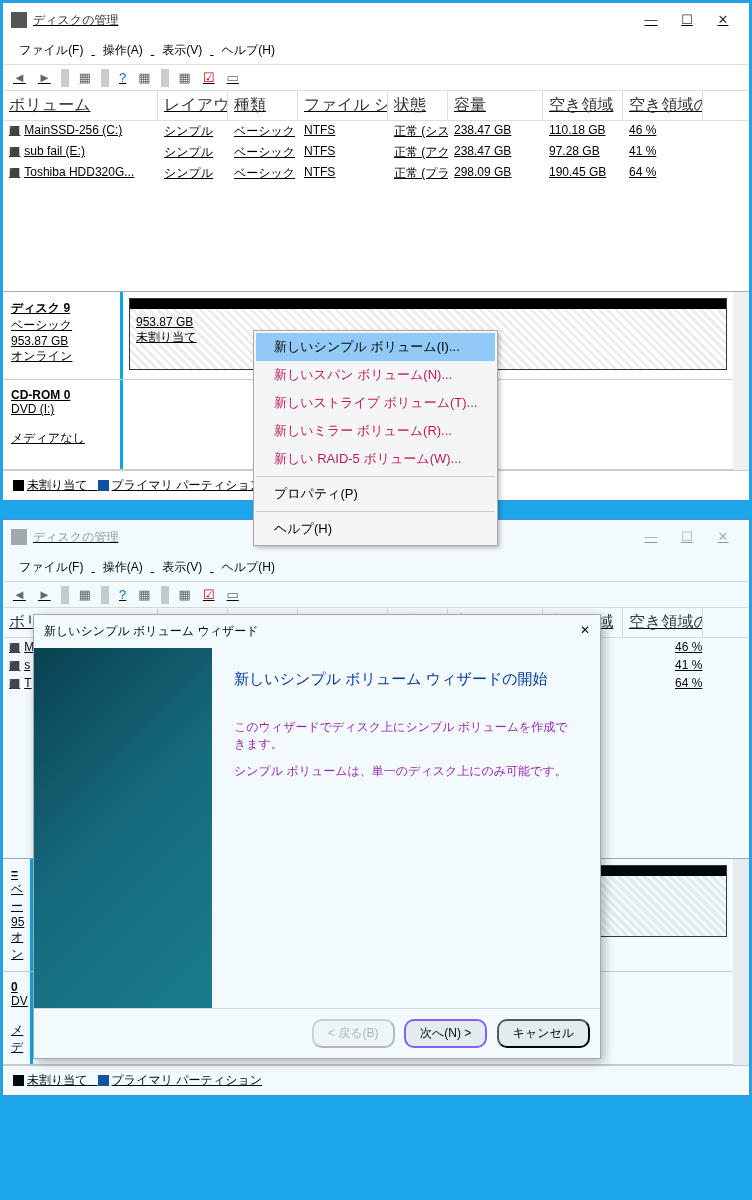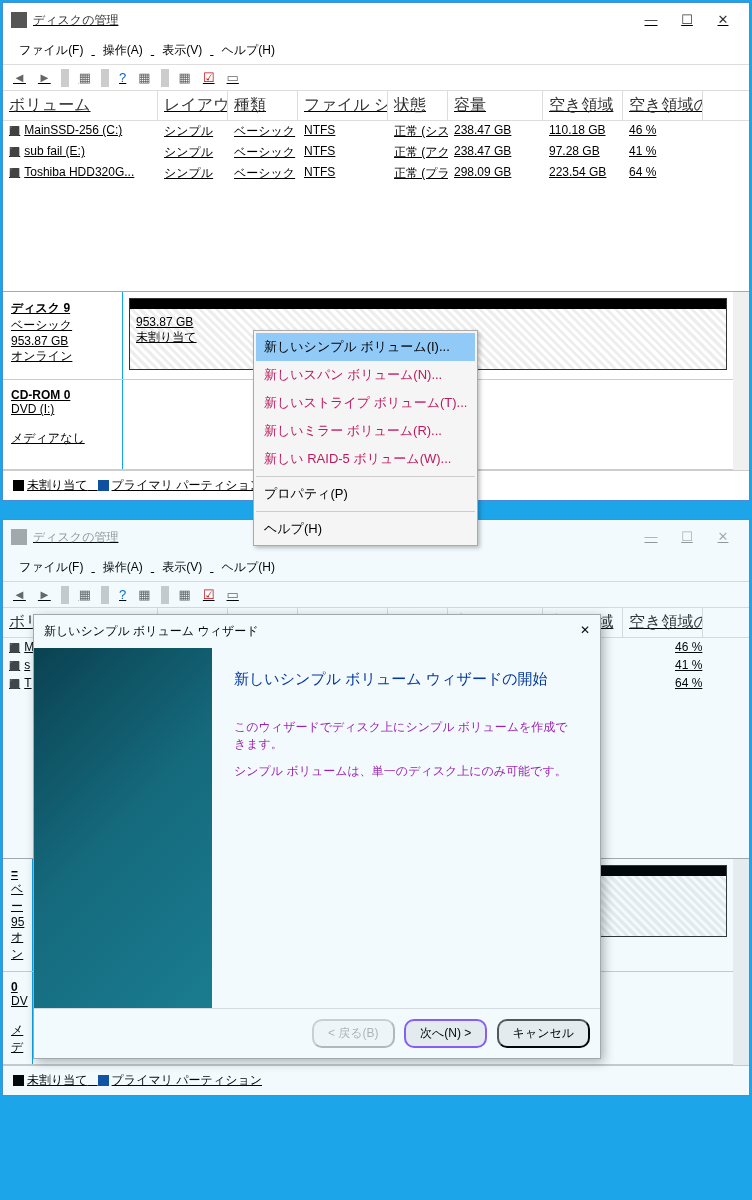--- a/index.html
+++ b/index.html
@@ -17,30 +17,30 @@
 .toolbar span { display: inline-block; padding: 2px 4px; font-size: 13px; color: #666; }
 .tbsep { width: 1px; height: 18px; background: #ccc; margin: 0 2px; }
 .listhdr { display: flex; border-bottom: 1px solid #ddd; background: #fff; }
 .listhdr div { border-right: 1px solid #ddd; padding: 4px 6px; font-size: 16px; color: #333; overflow: hidden; white-space: nowrap; }
 .listbody { min-height: 170px; }
 .row { display: flex; }
 .row div { padding: 2px 6px; font-size: 12px; overflow: hidden; white-space: nowrap; }
 .row .c1::before { content: "⬛"; font-size: 9px; color: #555; margin-right: 4px; }
 .diskpanel { border-top: 1px solid #aaa; }
 .diskrow { display: flex; border-bottom: 1px solid #ccc; min-height: 88px; }
-.disklabel { width: 120px; padding: 8px; border-right: 1px solid #0ea5e9; font-size: 12px; }
+.disklabel { width: 120px; padding: 8px; border-right: 3px solid #0ea5e9; font-size: 12px; }
 .diskarea { flex: 1; padding: 6px; position: relative; }
 .partition { border: 1px solid #333; height: 72px; padding: 6px; font-size: 12px; background: repeating-linear-gradient(45deg,#eee,#eee 3px,#fff 3px,#fff 6px); }
 .partition .topbar { height: 10px; background: #000; margin: -6px -6px 6px -6px; }
 .legend { padding: 6px 10px; border-top: 1px solid #ccc; font-size: 12px; }
 .legend .sq { display: inline-block; width: 11px; height: 11px; vertical-align: middle; margin-right: 3px; }
 .sq-black { background: #000; }
 .sq-blue { background: #1050a0; }
 .ctxmenu { position: absolute; background: #f5f5f5; border: 1px solid #aaa; box-shadow: 2px 2px 4px rgba(0,0,0,0.25); font-size: 13px; padding: 2px; z-index: 10; min-width: 210px; }
-.ctxmenu div { padding: 5px 8px; white-space: nowrap; }
+.ctxmenu div { padding: 5px 18px; white-space: nowrap; }
 .ctxmenu .sel { background: #91c9f7; }
 .ctxmenu .dis { color: #be185d; }
 .ctxmenu hr { border: none; border-top: 1px solid #ccc; margin: 3px 0; }
 .wizard { position: absolute; background: #fff; border: 1px solid #aaa; box-shadow: 3px 3px 10px rgba(0,0,0,0.3); z-index: 20; width: 568px; }
 .wiz-title { padding: 8px 10px; display: flex; justify-content: space-between; }
 .wiz-body { display: flex; height: 360px; }
 .wiz-side { width: 178px; background: linear-gradient(135deg,#0a3d4a,#156878 50%,#1a7a8c); }
 .wiz-main { flex: 1; padding: 22px; font-size: 13px; }
 .wiz-main h1 { font-size: 15px; font-weight: normal; color: #003399; margin-bottom: 30px; }
 .wiz-main p { margin: 10px 0; font-size: 12px; color: #a21caf; }
@@ -113,21 +113,21 @@
         <div class="c7">97.28 GB</div>
         <div class="c8">41 %</div>
       </div>
     <div class="row">
         <div class="c1">Toshiba HDD320G...</div>
         <div class="c2">シンプル</div>
         <div class="c3">ベーシック</div>
         <div class="c4">NTFS</div>
         <div class="c5">正常 (プラ...</div>
         <div class="c6">298.09 GB</div>
-        <div class="c7">223.54 GB</div>
+        <div class="c7">190.45 GB</div>
         <div class="c8">64 %</div>
       </div>
   </div>
   <div class="diskpanel" style="display:flex;">
     <div style="flex:1;">
       <div class="diskrow">
         <div class="disklabel">
           <b>ディスク 9</b><br>
           <span>ベーシック</span><br>
           <span>953.87 GB</span><br>

